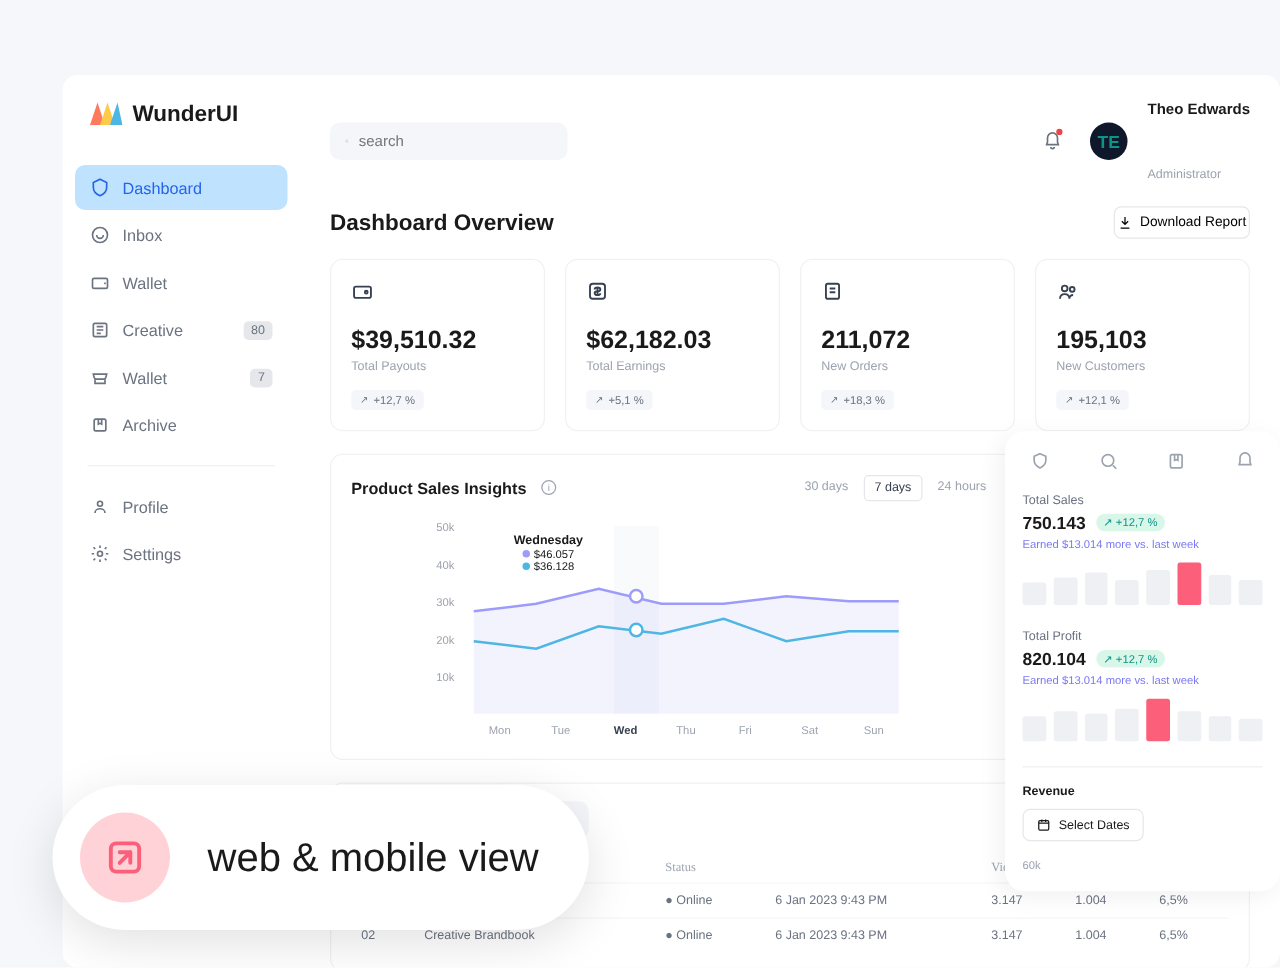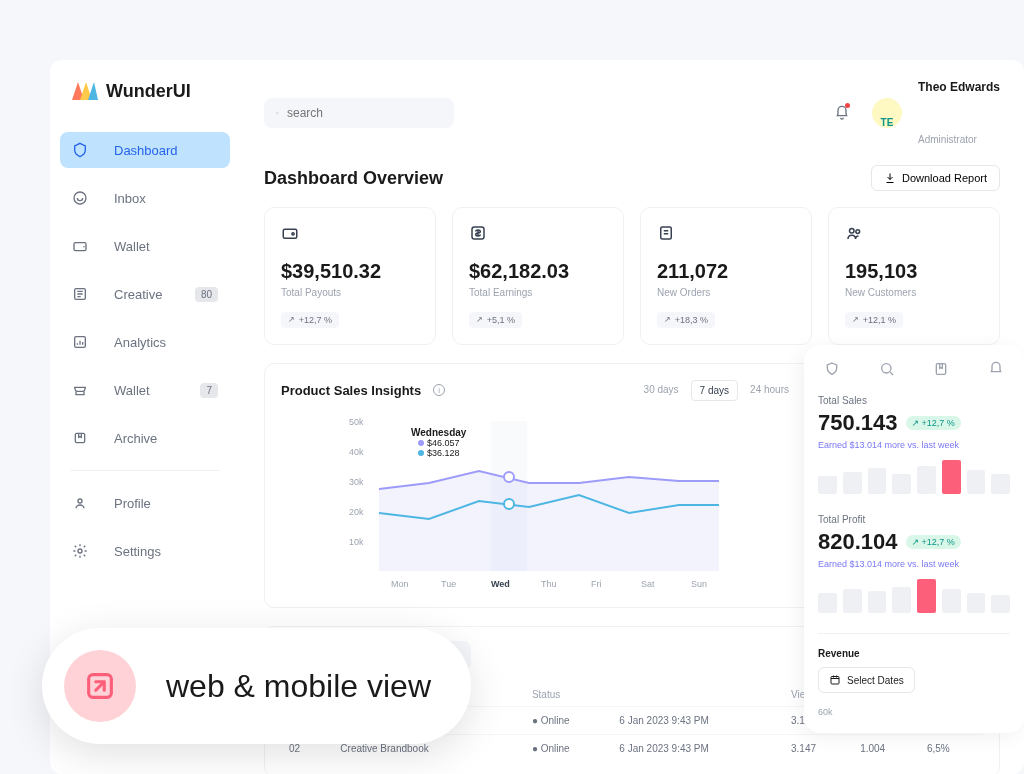--- a/index.html
+++ b/index.html
@@ -4,41 +4,41 @@
 <style>
 * { box-sizing: border-box; margin: 0; padding: 0; }
 body { font-family: -apple-system, BlinkMacSystemFont, 'Segoe UI', Arial, sans-serif; background: #f5f7fb; color: #1a1a1a; overflow: hidden; width: 1024px; height: 774px; position: relative; }
 .app { display: flex; background: #fff; margin: 60px 0 0 50px; border-radius: 12px; overflow: visible; position: relative; height: 714px; }
 
 
 .sidebar { width: 190px; padding: 20px 0; flex-shrink: 0; }
 .logo { display: flex; align-items: center; gap: 8px; padding: 0 20px 30px; font-weight: 700; font-size: 18px; }
 .logo-mark { width: 28px; height: 22px; }
 .nav { padding: 0 10px; }
-.nav-item { display: flex; align-items: center; gap: 26px; padding: 10px 12px; border-radius: 8px; font-size: 13px; color: #6b7280; cursor: pointer; margin-bottom: 12px; }
+.nav-item { display: flex; align-items: center; gap: 10px; padding: 10px 12px; border-radius: 8px; font-size: 13px; color: #6b7280; cursor: pointer; margin-bottom: 2px; }
 .nav-item.active { background: #bfe3ff; color: #2563eb; }
 .nav-item .nav-icon { width: 16px; height: 16px; flex-shrink: 0; }
 .nav-item .badge { margin-left: auto; background: #e5e7eb; color: #6b7280; font-size: 10px; padding: 2px 6px; border-radius: 4px; }
 .nav-sep { height: 1px; background: #eef0f4; margin: 14px 10px; }
 
 
 .main { flex: 1; padding: 20px 24px; overflow: hidden; position: relative; }
 .topbar { display: flex; align-items: center; gap: 16px; margin-bottom: 20px; }
 .search { display: flex; align-items: center; gap: 8px; background: #f5f6fa; border-radius: 8px; padding: 8px 12px; width: 190px; }
 .search input { border: none; background: transparent; outline: none; font-size: 12px; flex: 1; color: #6b7280; }
 .topbar-spacer { flex: 1; }
 .notif { width: 28px; height: 28px; display: flex; align-items: center; justify-content: center; position: relative; }
-.avatar { width: 30px; height: 30px; border-radius: 50%; background: #fef9c3; display: flex; align-items: flex-end; justify-content: center; font-size: 10px; font-weight: 600; color: #0d9488; }
+.avatar { width: 30px; height: 30px; border-radius: 50%; background: #0f172a; display: flex; align-items: center; justify-content: center; font-size: 14px; font-weight: 600; color: #0d9488; }
 .user-name { font-size: 12px; font-weight: 600; }
 .user-role { font-size: 10px; color: #9ca3af; margin-top: 40px; }
 
 
 .page-header { display: flex; align-items: center; justify-content: space-between; margin-bottom: 16px; }
 .page-title { font-size: 18px; font-weight: 700; }
-.download-btn { display: flex; align-items: center; gap: 6px; border: 1px solid #e5e7eb; background: #fff; padding: 6px 12px; border-radius: 6px; font-size: 11px; cursor: pointer; }
+.download-btn { display: flex; align-items: center; gap: 6px; border: 1px solid #e5e7eb; background: #fff; padding: 6px 2px; border-radius: 6px; font-size: 11px; cursor: pointer; }
 
 
 .stats { display: flex; gap: 16px; margin-bottom: 18px; }
 .stat { flex: 1; background: #fff; border: 1px solid #f0f1f5; border-radius: 10px; padding: 16px; }
 .stat-icon { width: 18px; height: 18px; margin-bottom: 14px; color: #374151; }
 .stat-val { font-size: 20px; font-weight: 700; margin-bottom: 4px; }
 .stat-label { font-size: 10px; color: #9ca3af; margin-bottom: 10px; }
 .stat-delta { display: inline-flex; align-items: center; gap: 4px; background: #f5f6fa; border-radius: 4px; padding: 3px 7px; font-size: 9px; color: #6b7280; }
 
 
@@ -68,31 +68,31 @@
 .bar { width: 10px; border-radius: 2px; }
 .bar.a { background: #7a78f5; }
 .bar.b { background: #9e9cfa; }
 .x-labels { display: flex; gap: 22px; padding-left: 28px; font-size: 9px; color: #9ca3af; }
 
 
 .table-panel { padding: 14px 16px; }
 .table-search { display: flex; align-items: center; gap: 8px; background: #f5f6fa; border-radius: 8px; padding: 8px 12px; width: 190px; margin-bottom: 12px; }
 .table-search input { border: none; background: transparent; outline: none; font-size: 12px; color: #9ca3af; }
 .tbl { width: 100%; border-collapse: collapse; }
-.tbl th { font-size: 10px; color: #9ca3af; font-weight: 500; text-align: left; padding: 6px 8px; }
+.tbl th { font-size: 10px; color: #9ca3af; font-weight: 500; text-align: left; padding: 6px 8px; font-family: Liberation Serif, serif; }
 .tbl td { font-size: 10px; color: #6b7280; padding: 8px; border-top: 1px solid #f5f6fa; }
 .status-on { color: #22c55e; font-size: 9px; margin-left: 37px; }
 
 
 .mobile { position: absolute; right: 0; top: 285px; width: 220px; background: #fff; border-radius: 16px; padding: 16px 14px; box-shadow: -4px 4px 20px rgba(0,0,0,0.06); }
 .mobile-nav { display: flex; justify-content: space-between; margin-bottom: 18px; padding: 0 6px; }
 .mobile-nav svg { width: 16px; height: 16px; color: #9ca3af; }
 .m-stat-label { font-size: 10px; color: #6b7280; margin-bottom: 4px; }
 .m-stat-row { display: flex; align-items: center; gap: 8px; margin-bottom: 4px; }
-.m-stat-val { font-size: 22px; font-weight: 700; }
+.m-stat-val { font-size: 14px; font-weight: 700; }
 .m-delta { background: #d9f7e8; color: #0d9488; font-size: 9px; padding: 2px 6px; border-radius: 10px; }
 .m-sub { font-size: 9px; color: #7a78f5; margin-bottom: 10px; }
 .m-bars { display: flex; gap: 6px; align-items: flex-end; height: 34px; margin-bottom: 20px; }
 .m-bar { flex: 1; background: #eef0f4; border-radius: 2px; }
 .m-bar.hi { background: #fb5f7a; }
 .rev-title { font-size: 10px; font-weight: 700; margin-bottom: 8px; }
 .sel-dates { display: inline-flex; align-items: center; gap: 6px; border: 1px solid #e5e7eb; border-radius: 6px; padding: 6px 10px; font-size: 10px; }
 .rev-y { font-size: 9px; color: #9ca3af; margin-top: 14px; }
 
 
@@ -138,27 +138,20 @@
           </svg>
         <span>Wallet</span>
       </div>
       <div class="nav-item">
         <svg class="nav-icon" viewBox="0 0 24 24" fill="none" stroke="currentColor" stroke-width="2">
             <rect x="4" y="4" width="16" height="16" rx="2"></rect>
             <path d="M8 8h8M8 12h8M8 16h5"></path>
           </svg>
         <span>Creative</span>
         <span class="badge">80</span>
-      </div>
-      <div class="nav-item">
-        <svg class="nav-icon" viewBox="0 0 24 24" fill="none" stroke="currentColor" stroke-width="2">
-            <rect x="4" y="4" width="16" height="16" rx="2"></rect>
-            <path d="M8 14v2M12 10v6M16 12v4"></path>
-          </svg>
-        <span>Analytics</span>
       </div>
       <div class="nav-item">
         <svg class="nav-icon" viewBox="0 0 24 24" fill="none" stroke="currentColor" stroke-width="2">
             <path d="M4 8h16l-1 4a3 3 0 01-3 2H8a3 3 0 01-3-2L4 8z"></path>
             <path d="M6 14v5h12v-5"></path>
           </svg>
         <span>Wallet</span>
         <span class="badge">7</span>
       </div>
       <div class="nav-item">

